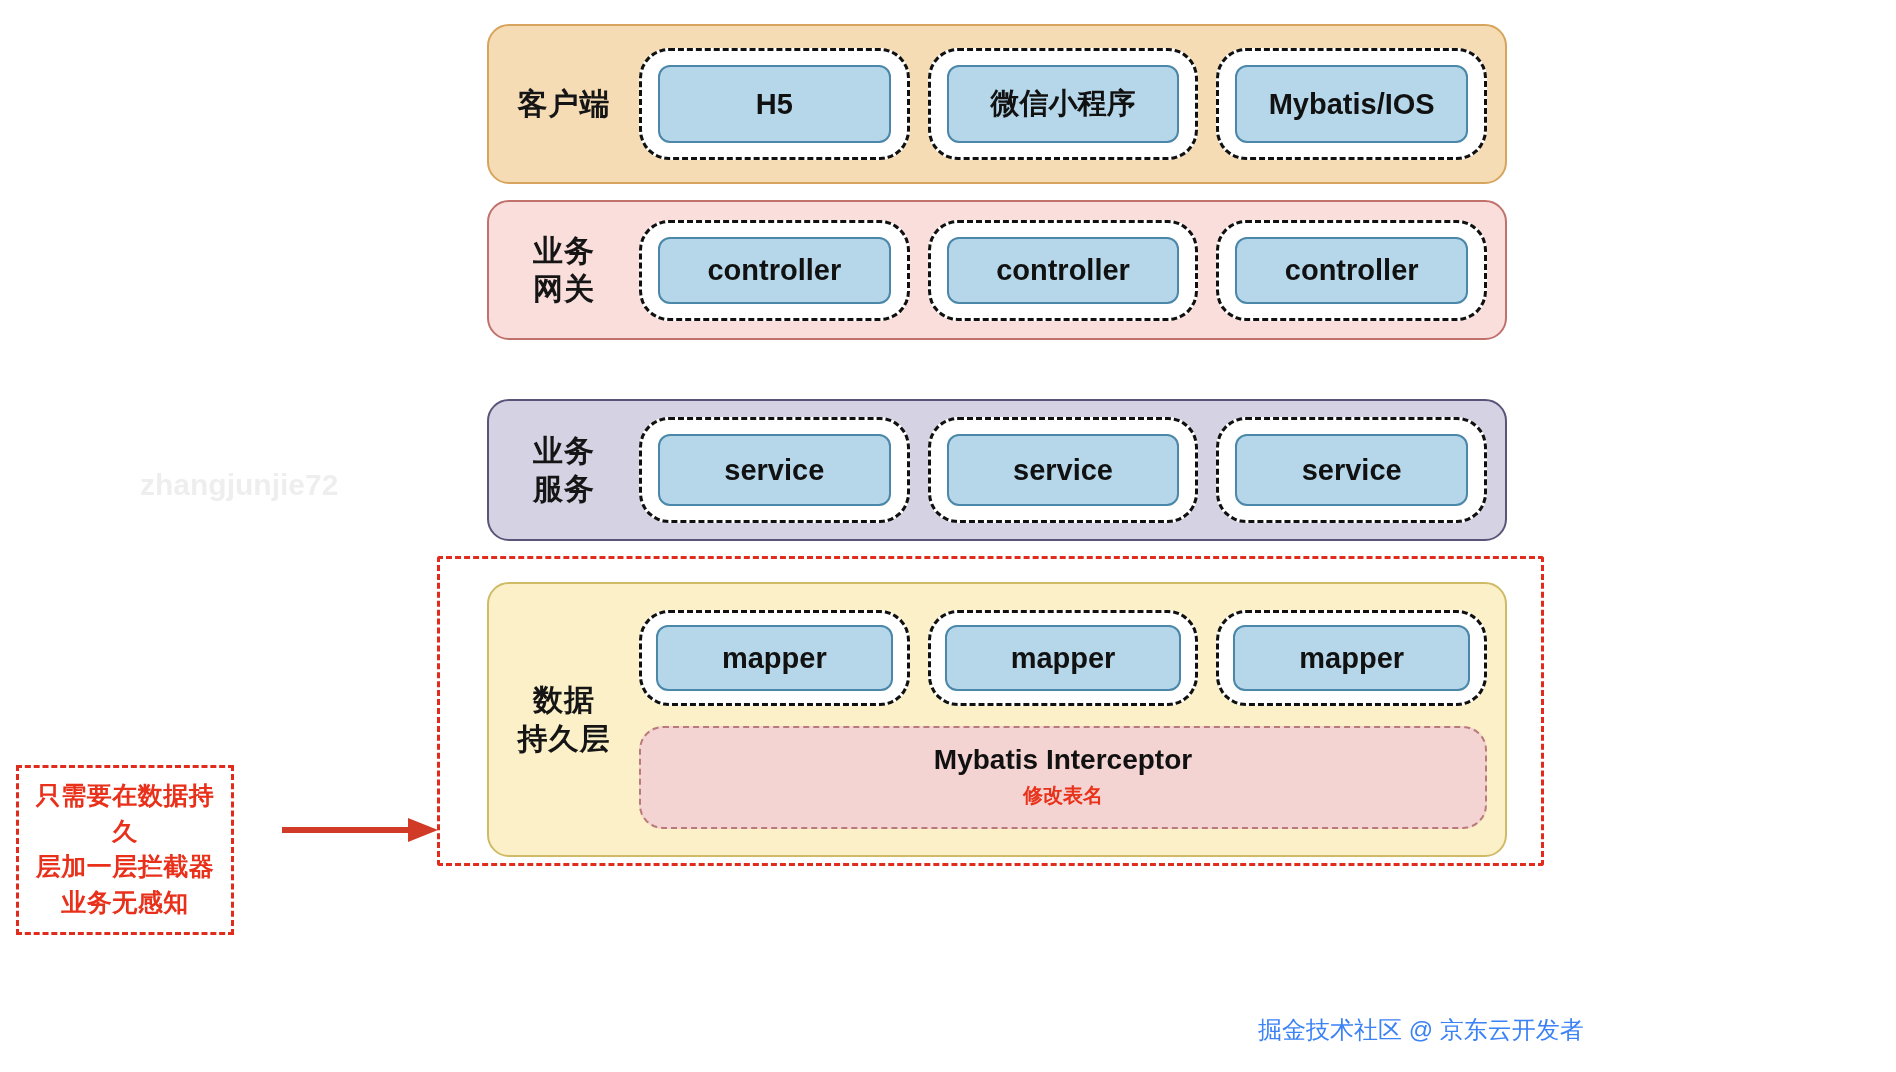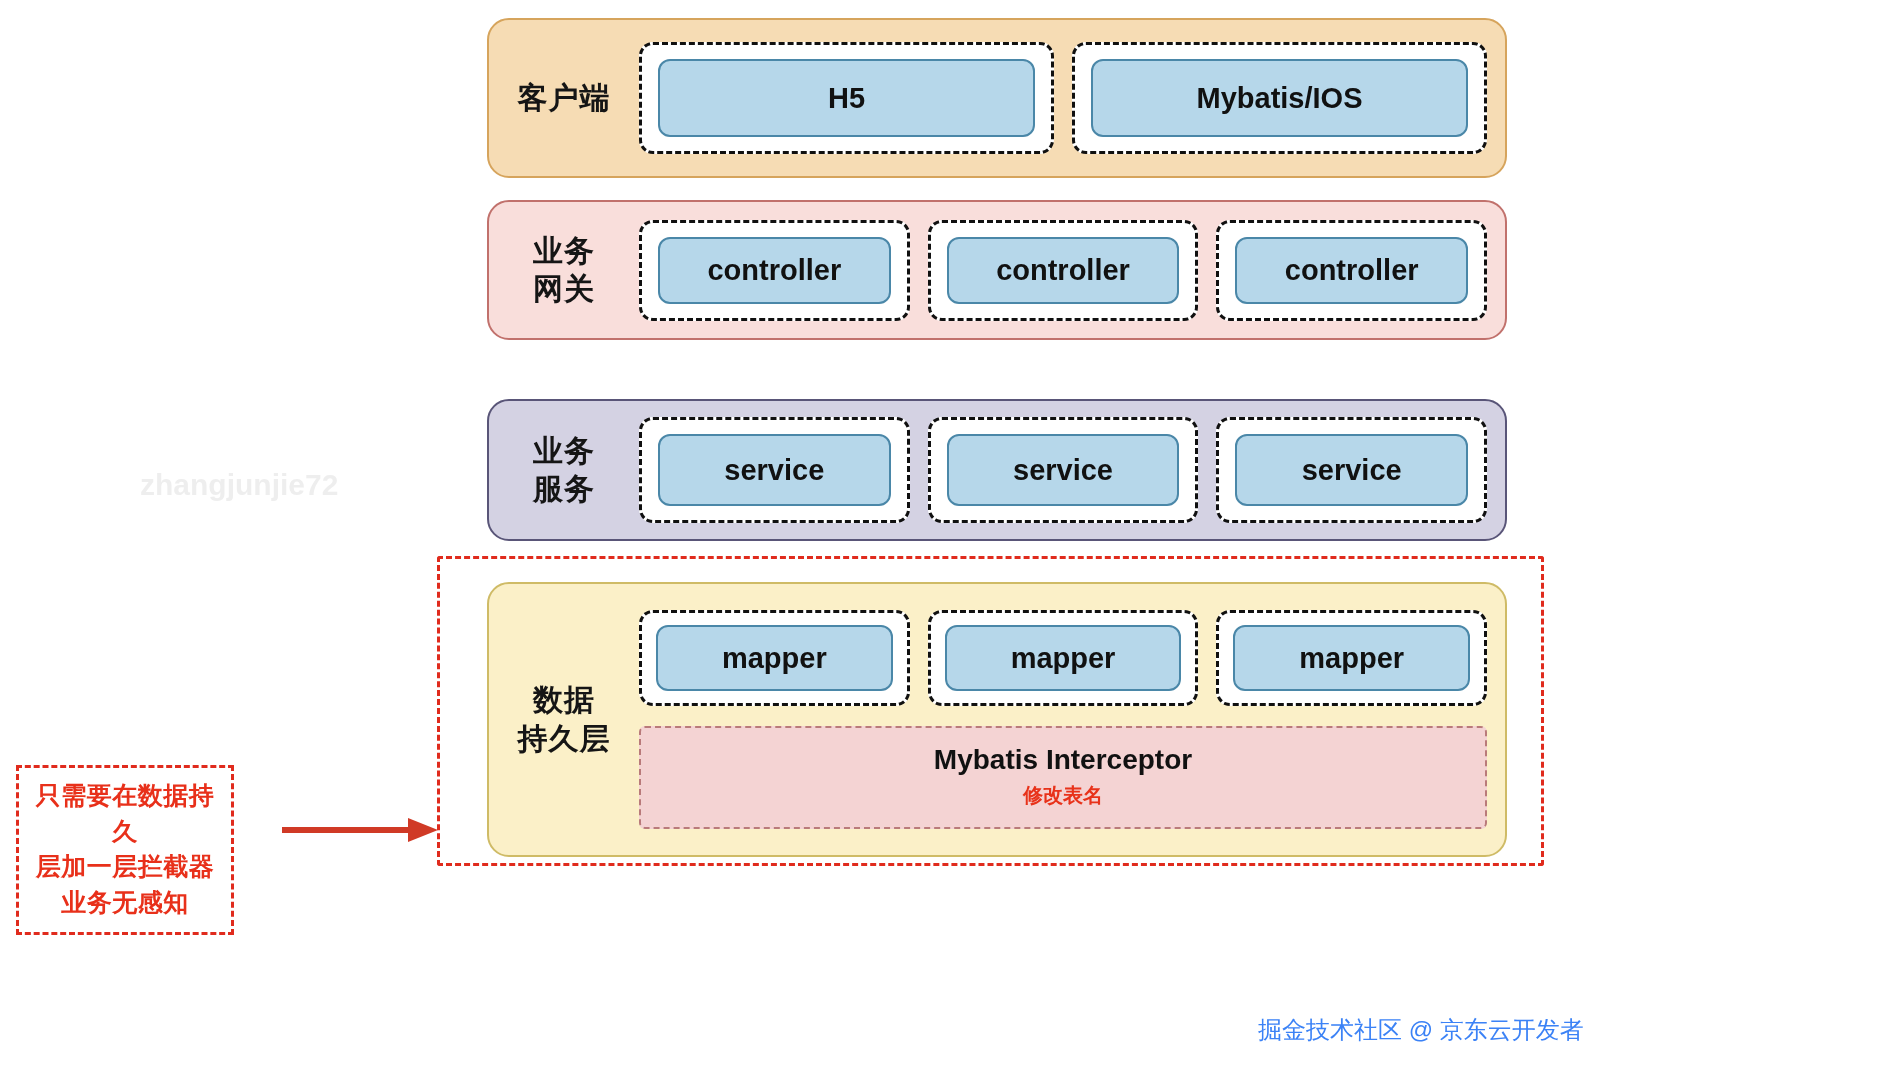--- a/index.html
+++ b/index.html
@@ -50,21 +50,21 @@
     padding: 0 18px 0 0;
     box-sizing: border-box;
     gap: 18px;
   }
 
   
   .node-wrap {
     flex: 1 1 0;
     background: #ffffff;
     border: 3px dashed #101010;
-    border-radius: 14px;
+    border-radius: 30px;
     padding: 14px 16px;
     box-sizing: border-box;
     display: flex;
     align-items: center;
     justify-content: flex-end;
   }
 
   .node {
     width: 100%;
     background: #b6d7ea;
@@ -75,21 +75,21 @@
     justify-content: center;
     font-size: 29px;
     font-weight: 700;
     color: #111111;
     box-sizing: border-box;
   }
 
   
   #layer-client {
     left: 487px;
-    top: 18px;
+    top: 24px;
     width: 1020px;
     height: 160px;
     background: #f6dcb4;
     border: 2px solid #d6a45c;
   }
   #layer-client .node { height: 78px; }
 
   #layer-gateway {
     left: 487px;
     top: 200px;
@@ -153,21 +153,21 @@
     align-items: center;
     justify-content: space-between;
     gap: 18px;
   }
   .mapper-row .node-wrap { padding: 12px 14px; }
   .mapper-row .node { height: 66px; }
 
   .interceptor {
     background: #f4d3d3;
     border: 2px dashed #b97a7a;
-    border-radius: 6px;
+    border-radius: 24px;
     padding: 16px 10px 18px;
     text-align: center;
     box-sizing: border-box;
   }
   .interceptor-title {
     font-size: 28px;
     font-weight: 700;
     color: #111111;
     margin-bottom: 6px;
   }
@@ -233,20 +233,23 @@
 
   <div class="wm-diagonal" id="wm-a">zhangjunjie72</div>
   <div class="wm-diagonal" id="wm-b">zhangjunjie72</div>
   <div class="wm-diagonal" id="wm-c">zhangjunjie72</div>
 
   <div class="layer" id="layer-client">
     <div class="layer-label">客户端</div>
     <div class="layer-nodes">
       <div class="node-wrap">
         <div class="node">H5</div>
+      </div>
+      <div class="node-wrap">
+        <div class="node">微信小程序</div>
       </div>
       <div class="node-wrap">
         <div class="node">Mybatis/IOS</div>
       </div>
     </div>
   </div>
 
   <div class="layer" id="layer-gateway">
     <div class="layer-label">业务
 网关</div>

